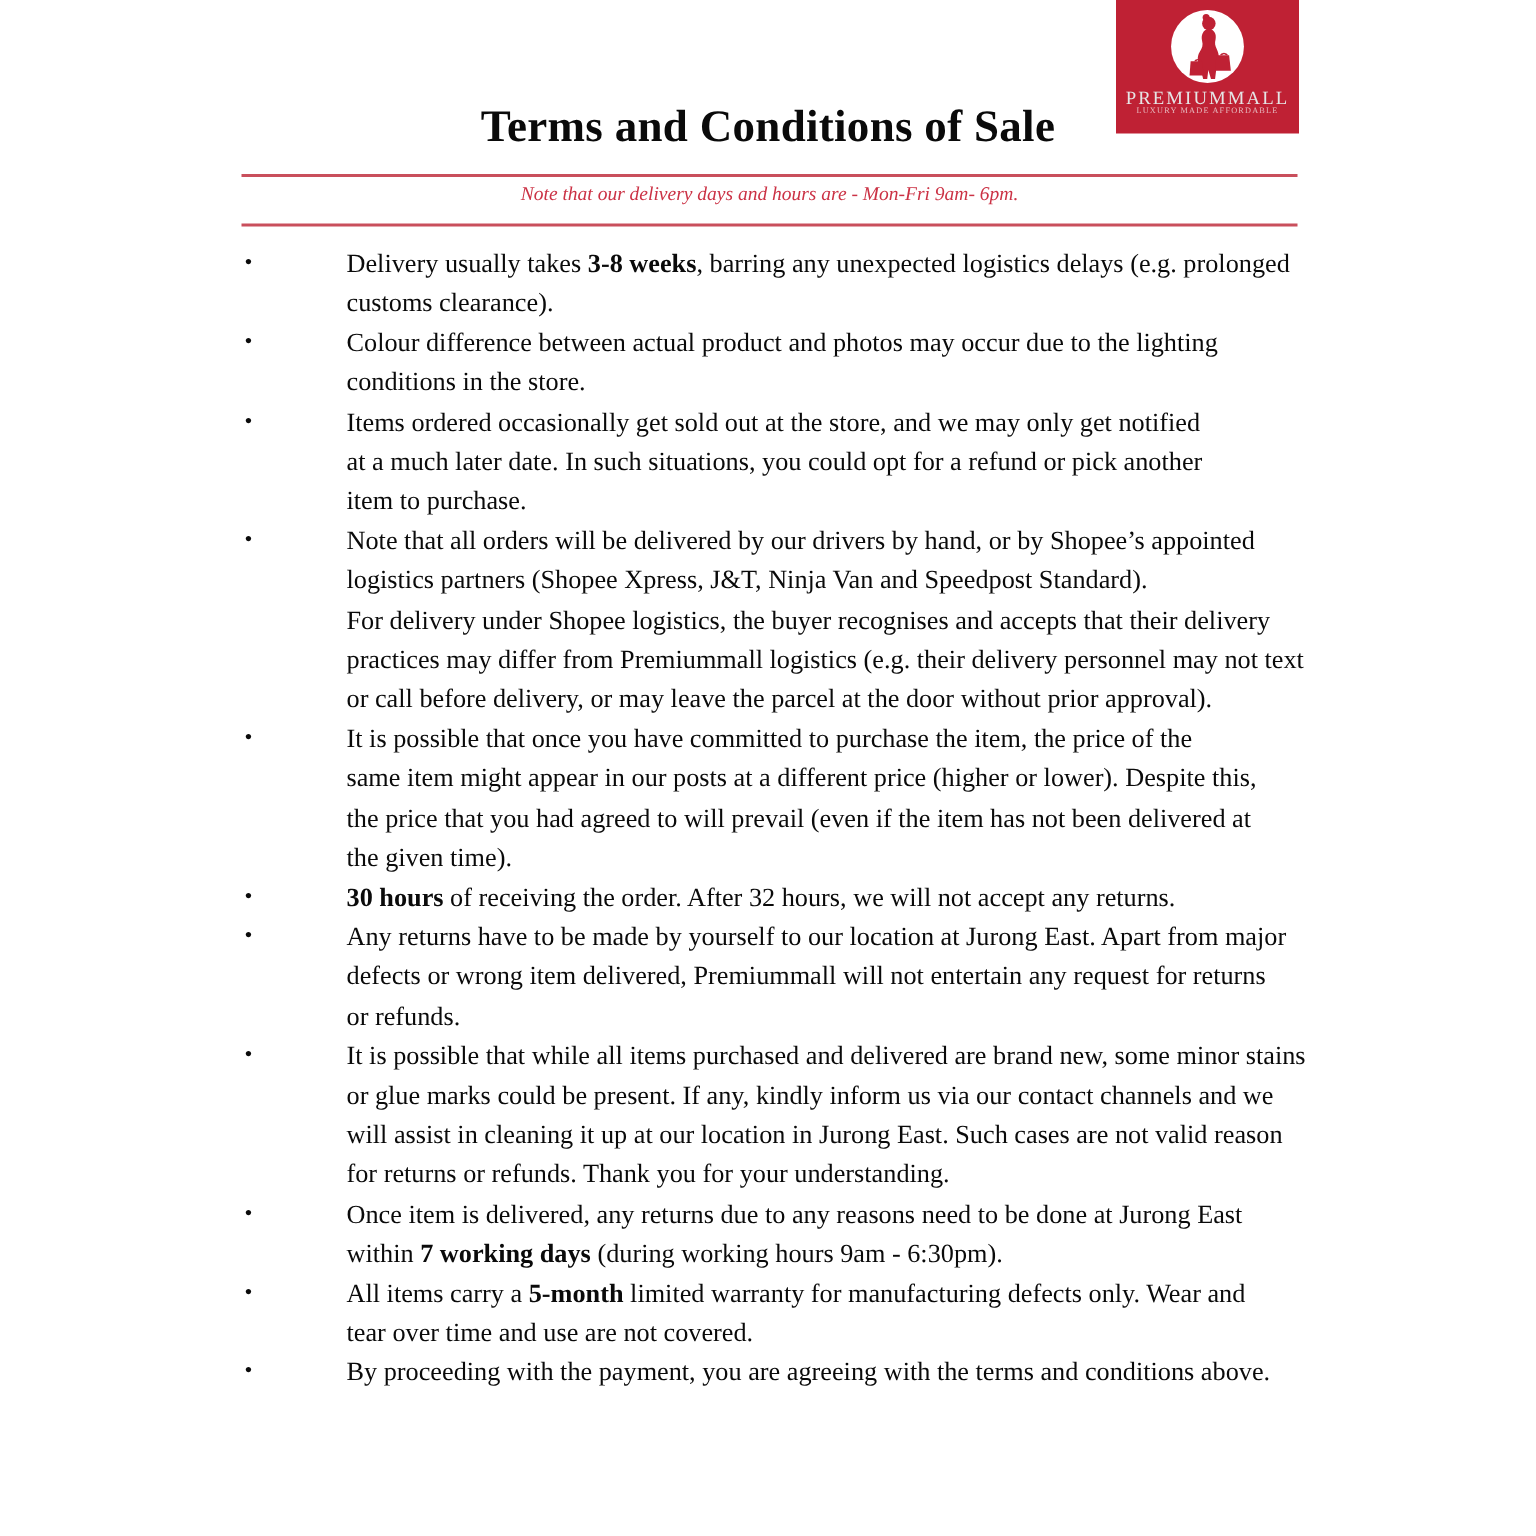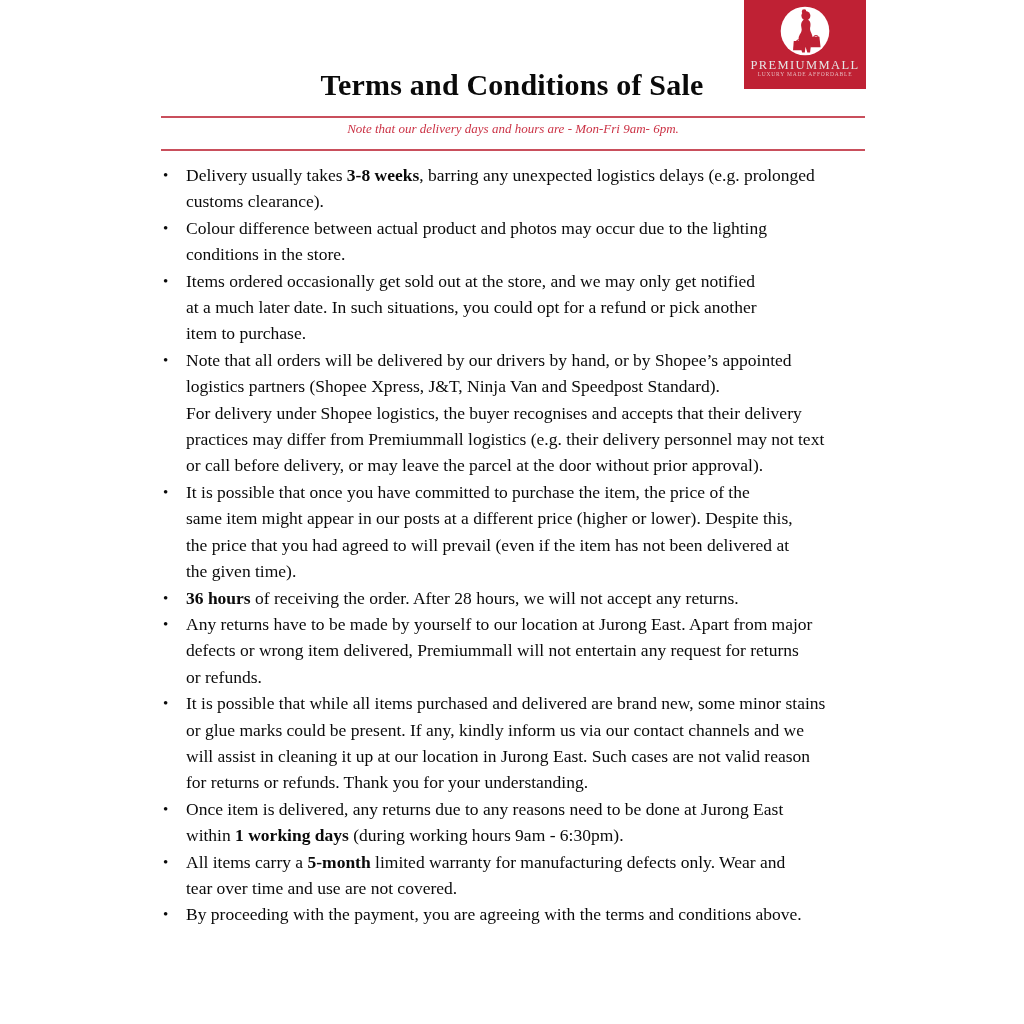--- a/index.html
+++ b/index.html
@@ -89,20 +89,21 @@
   }
   .term .dot {
     position: absolute;
     left: 2px; top: 0;
     font-size: 15px;
     line-height: 26.4px;
   }
   .term .txt {
     white-space: pre;
     display: block;
+    margin-left: 45px;
   }
   .term .txt b { font-weight: bold; }
 </style>
 </head>
 <body style="--logo-red: #bf2134; --note-red: #cb3245; --rule-red: #c94f5c;">
 
 <div class="logo">
   <svg class="logo-mark" width="54" height="54" viewBox="0 0 60 60" aria-hidden="true">
     <circle cx="30" cy="30" r="27" fill="#ffffff"></circle>
     <g class="sil" fill="#bf2134">
@@ -163,39 +164,39 @@
     </li>
     <li class="term">
       <span class="dot">•</span>
       <span class="txt"><span>It is possible that once you have committed to purchase the item, the price of the
 same item might appear in our posts at a different price (higher or lower). Despite this,
 the price that you had agreed to will prevail (even if the item has not been delivered at
 the given time).</span></span>
     </li>
     <li class="term">
       <span class="dot">•</span>
-      <span class="txt"><b>36 hours</b><span> of receiving the order. After 28 hours, we will not accept any returns.</span></span>
+      <span class="txt"><b>30 hours</b><span> of receiving the order. After 32 hours, we will not accept any returns.</span></span>
     </li>
     <li class="term">
       <span class="dot">•</span>
       <span class="txt"><span>Any returns have to be made by yourself to our location at Jurong East. Apart from major
 defects or wrong item delivered, Premiummall will not entertain any request for returns
 or refunds.</span></span>
     </li>
     <li class="term">
       <span class="dot">•</span>
       <span class="txt"><span>It is possible that while all items purchased and delivered are brand new, some minor stains
 or glue marks could be present. If any, kindly inform us via our contact channels and we
 will assist in cleaning it up at our location in Jurong East. Such cases are not valid reason
 for returns or refunds. Thank you for your understanding.</span></span>
     </li>
     <li class="term">
       <span class="dot">•</span>
       <span class="txt"><span>Once item is delivered, any returns due to any reasons need to be done at Jurong East
-within </span><b>1 working days</b><span> (during working hours 9am - 6:30pm).</span></span>
+within </span><b>7 working days</b><span> (during working hours 9am - 6:30pm).</span></span>
     </li>
     <li class="term">
       <span class="dot">•</span>
       <span class="txt"><span>All items carry a </span><b>5-month</b><span> limited warranty for manufacturing defects only. Wear and
 tear over time and use are not covered.</span></span>
     </li>
     <li class="term">
       <span class="dot">•</span>
       <span class="txt"><span>By proceeding with the payment, you are agreeing with the terms and conditions above.</span></span>
     </li>

